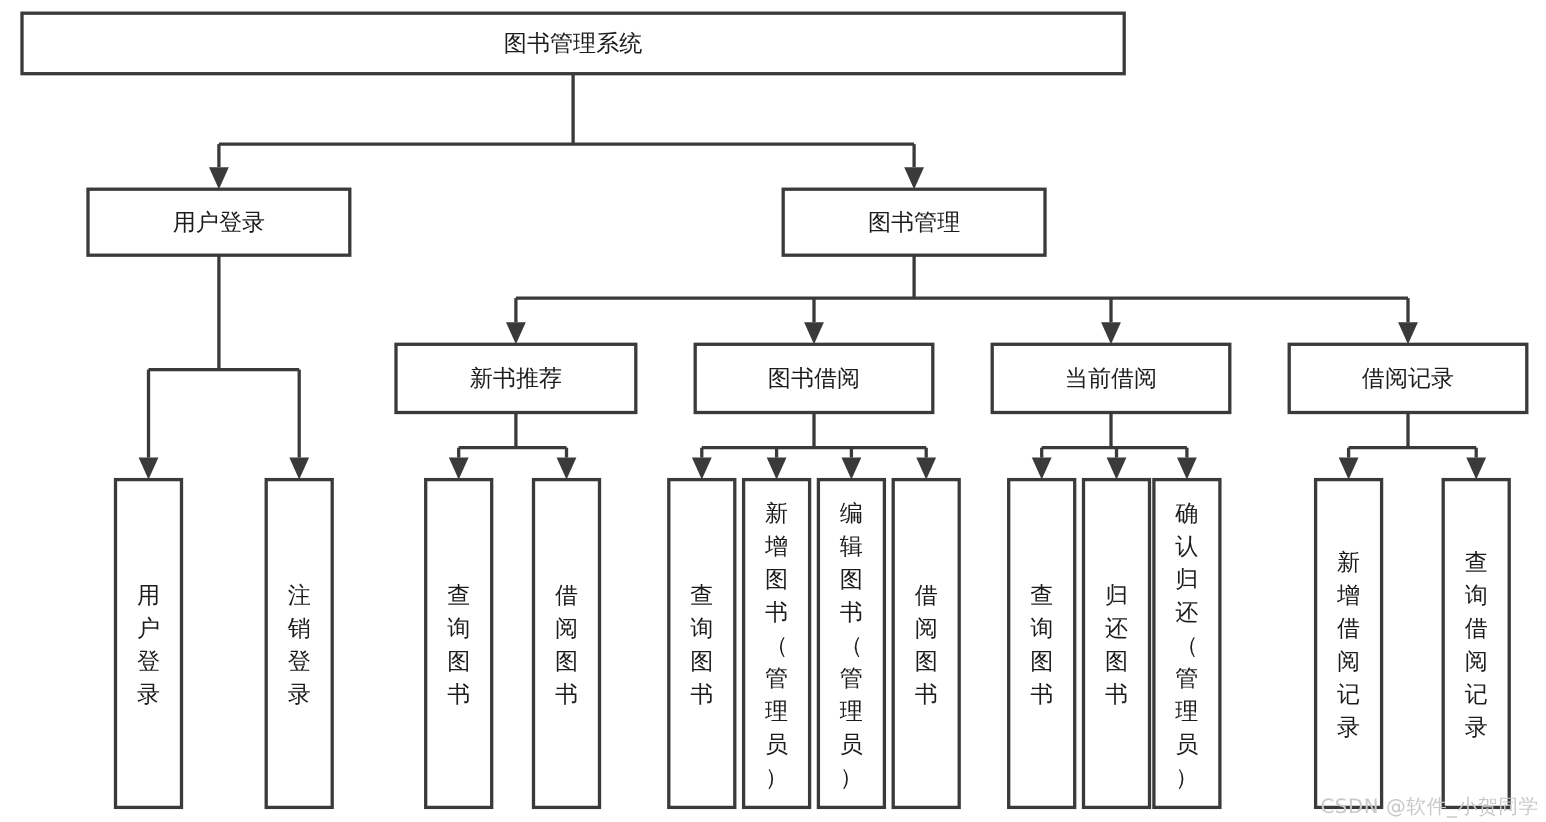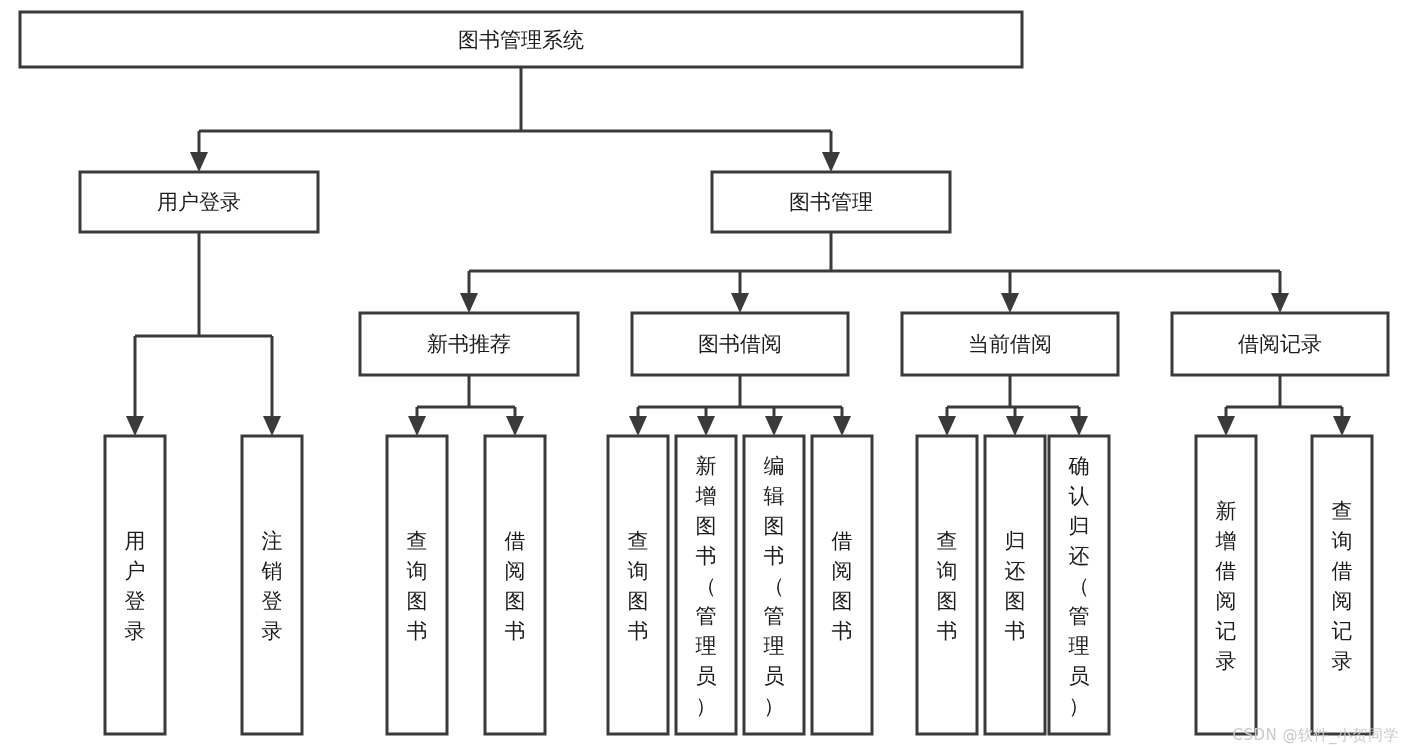--- a/index.html
+++ b/index.html
@@ -51,21 +51,21 @@
     fill: #1c1c1c;
     font-size: 21px;
     font-family: "DejaVu Sans", "Liberation Sans", sans-serif;
     text-anchor: middle;
   }
   .watermark {
     position: absolute;
     right: 6px;
     bottom: 2px;
     color: #c9c9c9;
-    font-size: 15px;
+    font-size: 18px;
     font-family: "DejaVu Sans", "Liberation Sans", sans-serif;
     white-space: nowrap;
     letter-spacing: 0.5px;
   }
 </style>
 </head>
 <body>
 
 <div id="diagram-root">
   <svg class="chart" viewBox="0 0 1405 747" xmlns="http://www.w3.org/2000/svg">

